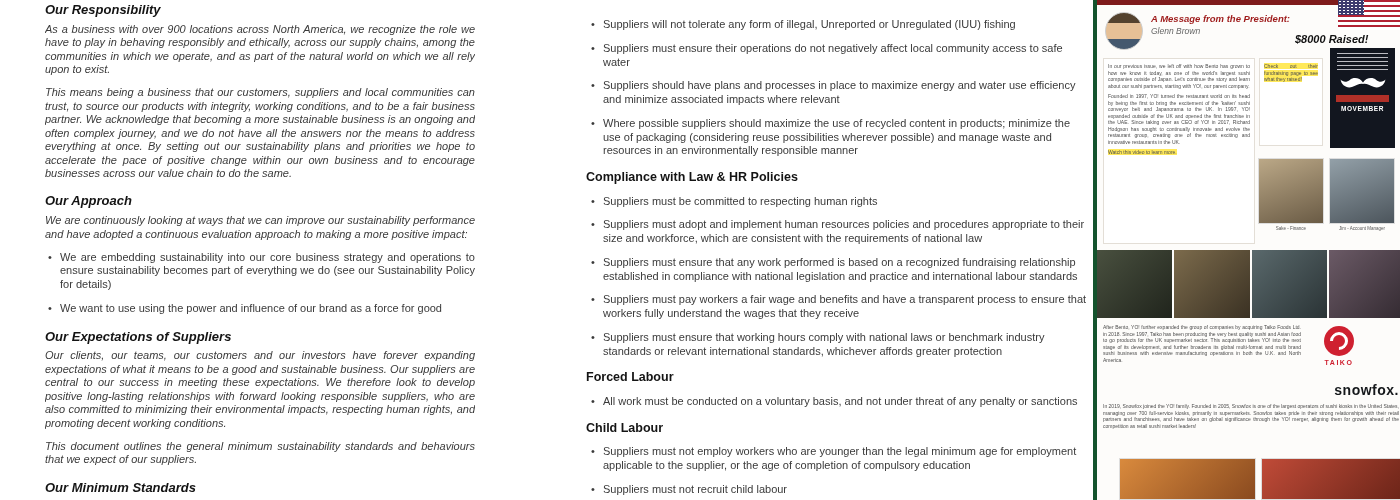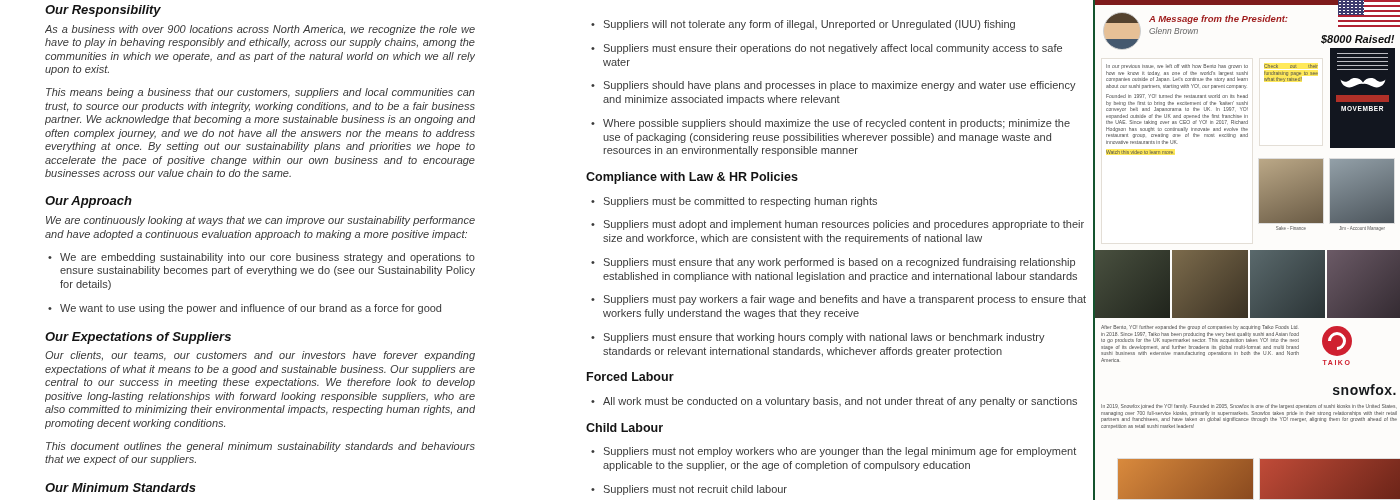--- a/index.html
+++ b/index.html
@@ -20,33 +20,33 @@
   
   .col-mid{position:absolute;left:586px;top:12px;width:503px;height:500px;overflow:hidden;
            color:#3a3a3a;font-size:11px;line-height:1.25;}
   .mbullets{list-style:none;margin:6px 0 0;padding:0;}
   .mbullets li{position:relative;padding-left:17px;margin:0 0 10px;}
   .mbullets li::before{content:"\2022";position:absolute;left:5px;top:0;}
   .col-mid h3{font-size:12.5px;font-weight:700;color:#141414;margin:12px 0 9px;}
 
   
   .col-right{position:absolute;left:1093px;top:0;width:307px;height:500px;background:#fdfcfa;
-             overflow:hidden;border-left:2px solid #14532d;}
+             overflow:hidden;border-left:4px solid #14532d;}
   .nl-topstrip{position:absolute;left:0;top:0;width:245px;height:5px;background:#7e1b1b;}
   .nl-flag{position:absolute;right:0;top:0;width:62px;height:30px;
            background:repeating-linear-gradient(180deg,#b22234 0 2.5px,#ffffff 2.5px 5px);}
   .nl-flag .canton{position:absolute;left:0;top:0;width:26px;height:15px;background:#3c3b6e;
            background-image:radial-gradient(#ffffff 0.5px,transparent 0.6px);background-size:4px 3px;}
   .nl-avatar{position:absolute;left:8px;top:12px;width:38px;height:38px;border-radius:50%;
            border:1px solid #cccccc;
            background:linear-gradient(180deg,#54422e 0%,#54422e 28%,#e6c096 28%,#e6c096 72%,#44586e 72%);}
   .nl-title{position:absolute;left:54px;top:13px;width:142px;}
   .nl-msg{color:#9e1b1b;font-style:italic;font-weight:700;font-size:9.5px;line-height:1.2;}
   .nl-name{color:#666666;font-style:italic;font-size:8.5px;margin-top:2px;}
-  .nl-raised{position:absolute;left:198px;top:33px;font-size:11px;font-weight:700;font-style:italic;color:#111111;margin-left:28px;}
+  .nl-raised{position:absolute;left:198px;top:33px;font-size:11px;font-weight:700;font-style:italic;color:#111111;}
   .nl-poster{position:absolute;right:5px;top:48px;width:65px;height:100px;background:#12161f;padding:3px 0;}
   .p-lines{height:20px;margin:2px 7px 3px;
            background:repeating-linear-gradient(180deg,rgba(230,230,235,.8) 0 1px,transparent 1px 4px);}
   .p-band{height:7px;margin:3px 6px;background:#b03028;}
   .nl-poster svg{display:block;margin:3px auto 2px;}
   .p-name{color:#ffffff;font-size:6.5px;font-weight:700;text-align:center;letter-spacing:.6px;}
   .nl-box{position:absolute;background:#ffffff;border:1px solid #e3ded6;padding:4px;overflow:hidden;}
   .nl-box-a{left:6px;top:58px;width:152px;height:186px;}
   .nl-box-b{right:77px;top:58px;width:64px;height:88px;}
   .tiny{font-size:5px;line-height:1.3;color:#4c4c4c;margin:0 0 4px;text-align:justify;}

